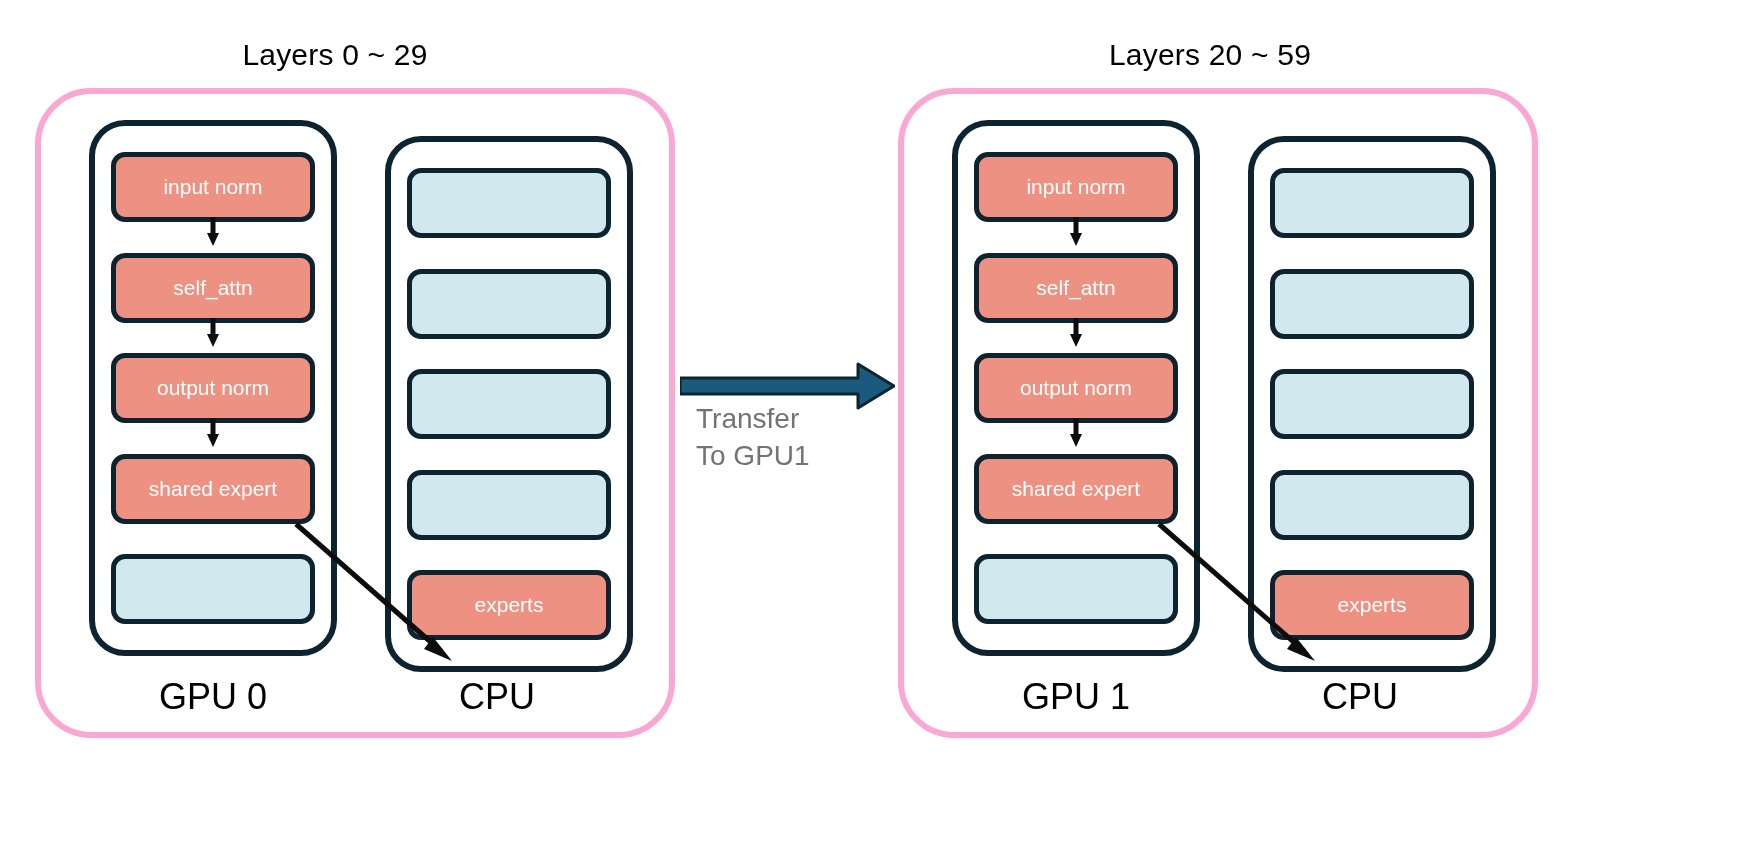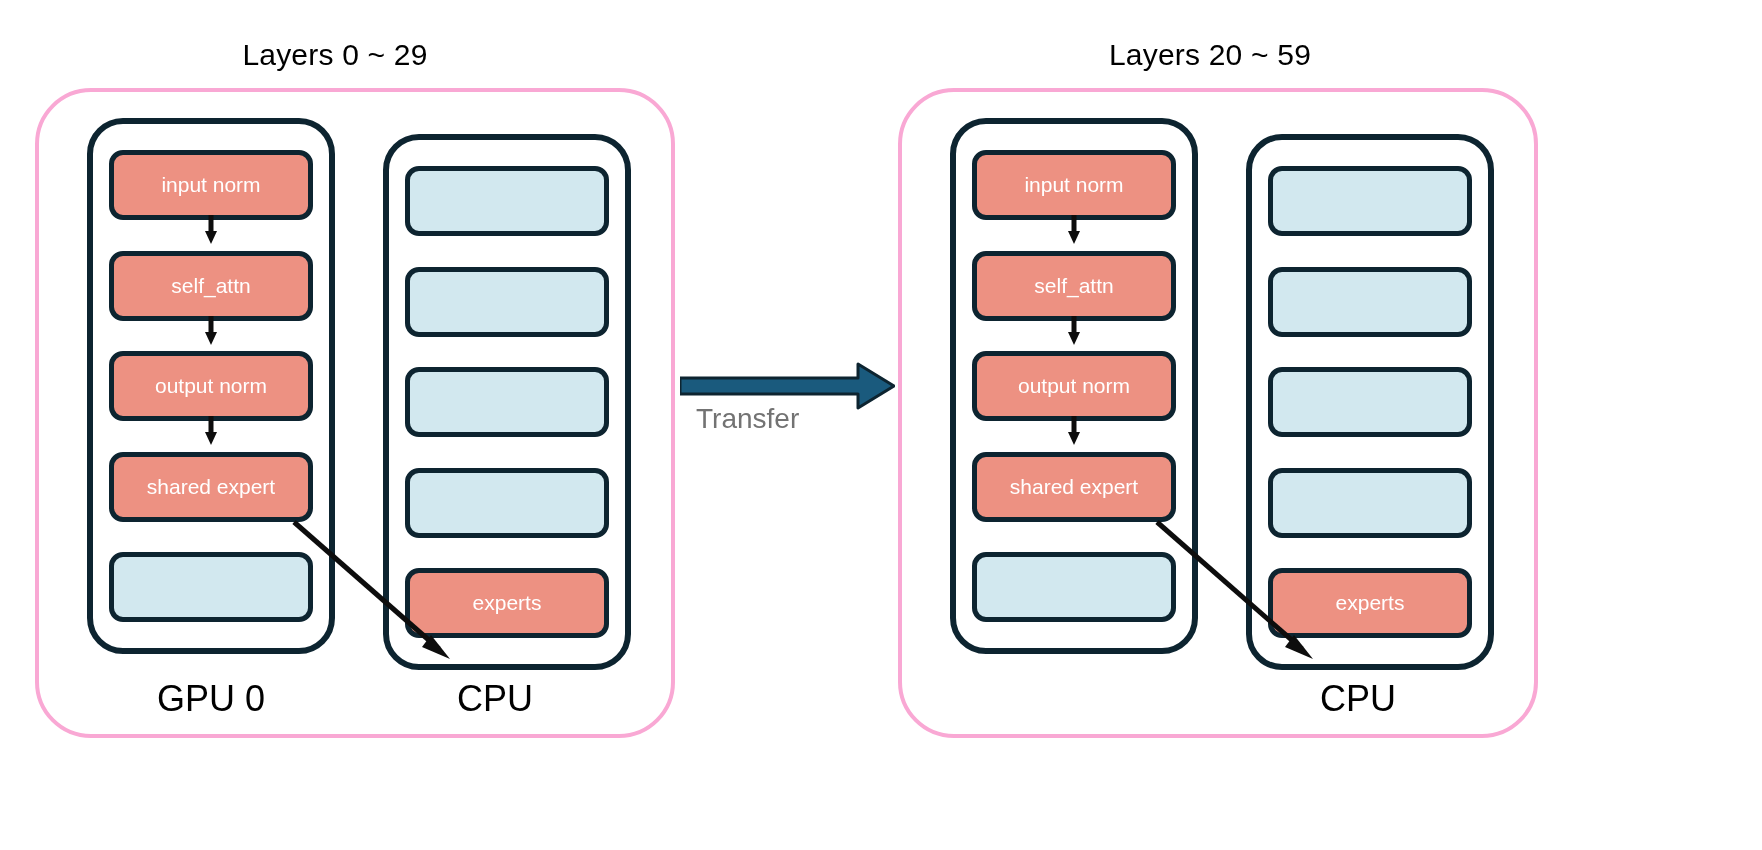--- a/index.html
+++ b/index.html
@@ -25,21 +25,21 @@
     white-space: nowrap;
     text-align: center;
     letter-spacing: 0.2px;
   }
   #title-left  { left: 185px;  top: 38px; width: 300px; }
   #title-right { left: 1060px; top: 38px; width: 300px; }
 
   
   .device-group {
     position: absolute;
-    border: 4px solid #f9a8d4;
+    border: 6px solid #f9a8d4;
     border-radius: 56px;
     background: #ffffff;
   }
   #group-left  { left: 35px;  top: 88px; width: 640px; height: 650px; }
   #group-right { left: 898px; top: 88px; width: 640px; height: 650px; }
 
   
   .mem-column {
     position: absolute;
     border: 6px solid #0d2430;
@@ -194,20 +194,21 @@
 
     <div class="device-label gpu-lbl">GPU 0</div>
     <div class="device-label cpu-lbl">CPU</div>
   </div>
 
   <svg id="transfer-arrow" viewBox="0 0 215 56">
     <polygon points="0,18 178,18 178,4 214,26 178,48 178,34 0,34" fill="#1a5a7d" stroke="#0d2430" stroke-width="3" stroke-linejoin="round"></polygon>
   </svg>
   <div id="transfer-label">
     <span class="tl-line">Transfer</span>
+    <span class="tl-line">To GPU1</span>
   </div>
 
   <div id="group-right" class="device-group">
 
     <div class="mem-column gpu-col">
       <div class="block active">
         <span>input norm</span>
         <svg class="flow-arrow" viewBox="0 0 16 30">
           <line x1="8" y1="0" x2="8" y2="19" stroke="#0d0d0d" stroke-width="5"></line>
           <polygon points="8,29 2,16 14,16" fill="#0d0d0d"></polygon>
@@ -251,16 +252,17 @@
       <div class="block active">
         <span>experts</span>
       </div>
     </div>
 
     <svg class="offload-arrow" viewBox="0 0 200 160">
       <line x1="0" y1="0" x2="145" y2="127" stroke="#0d0d0d" stroke-width="5"></line>
       <polygon points="156,137 128,125 137,113" fill="#0d0d0d"></polygon>
     </svg>
 
+    <div class="device-label gpu-lbl">GPU 1</div>
     <div class="device-label cpu-lbl">CPU</div>
   </div>
 
 </div>
 
 </body></html>

